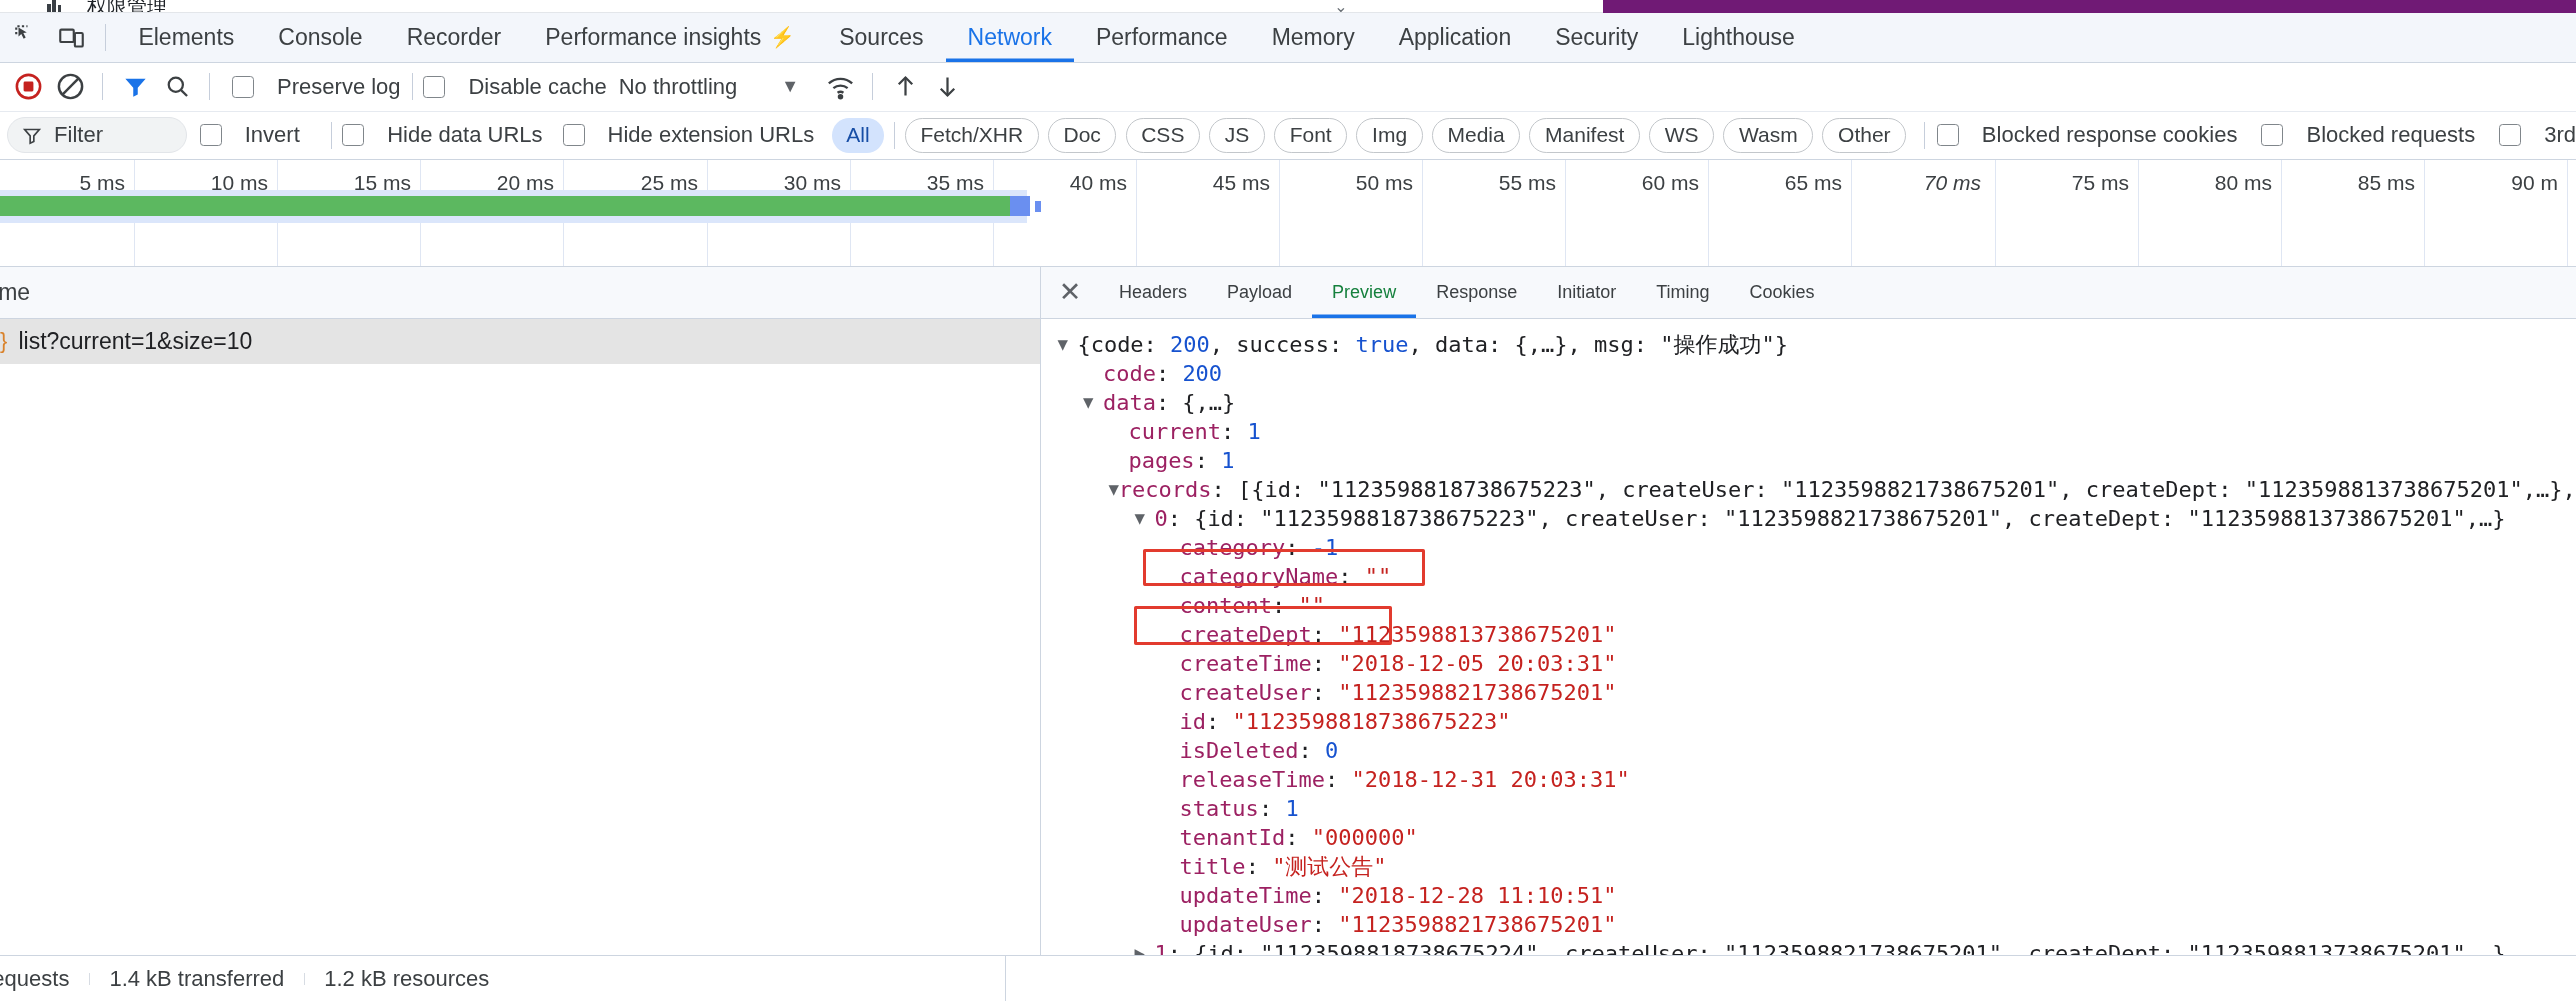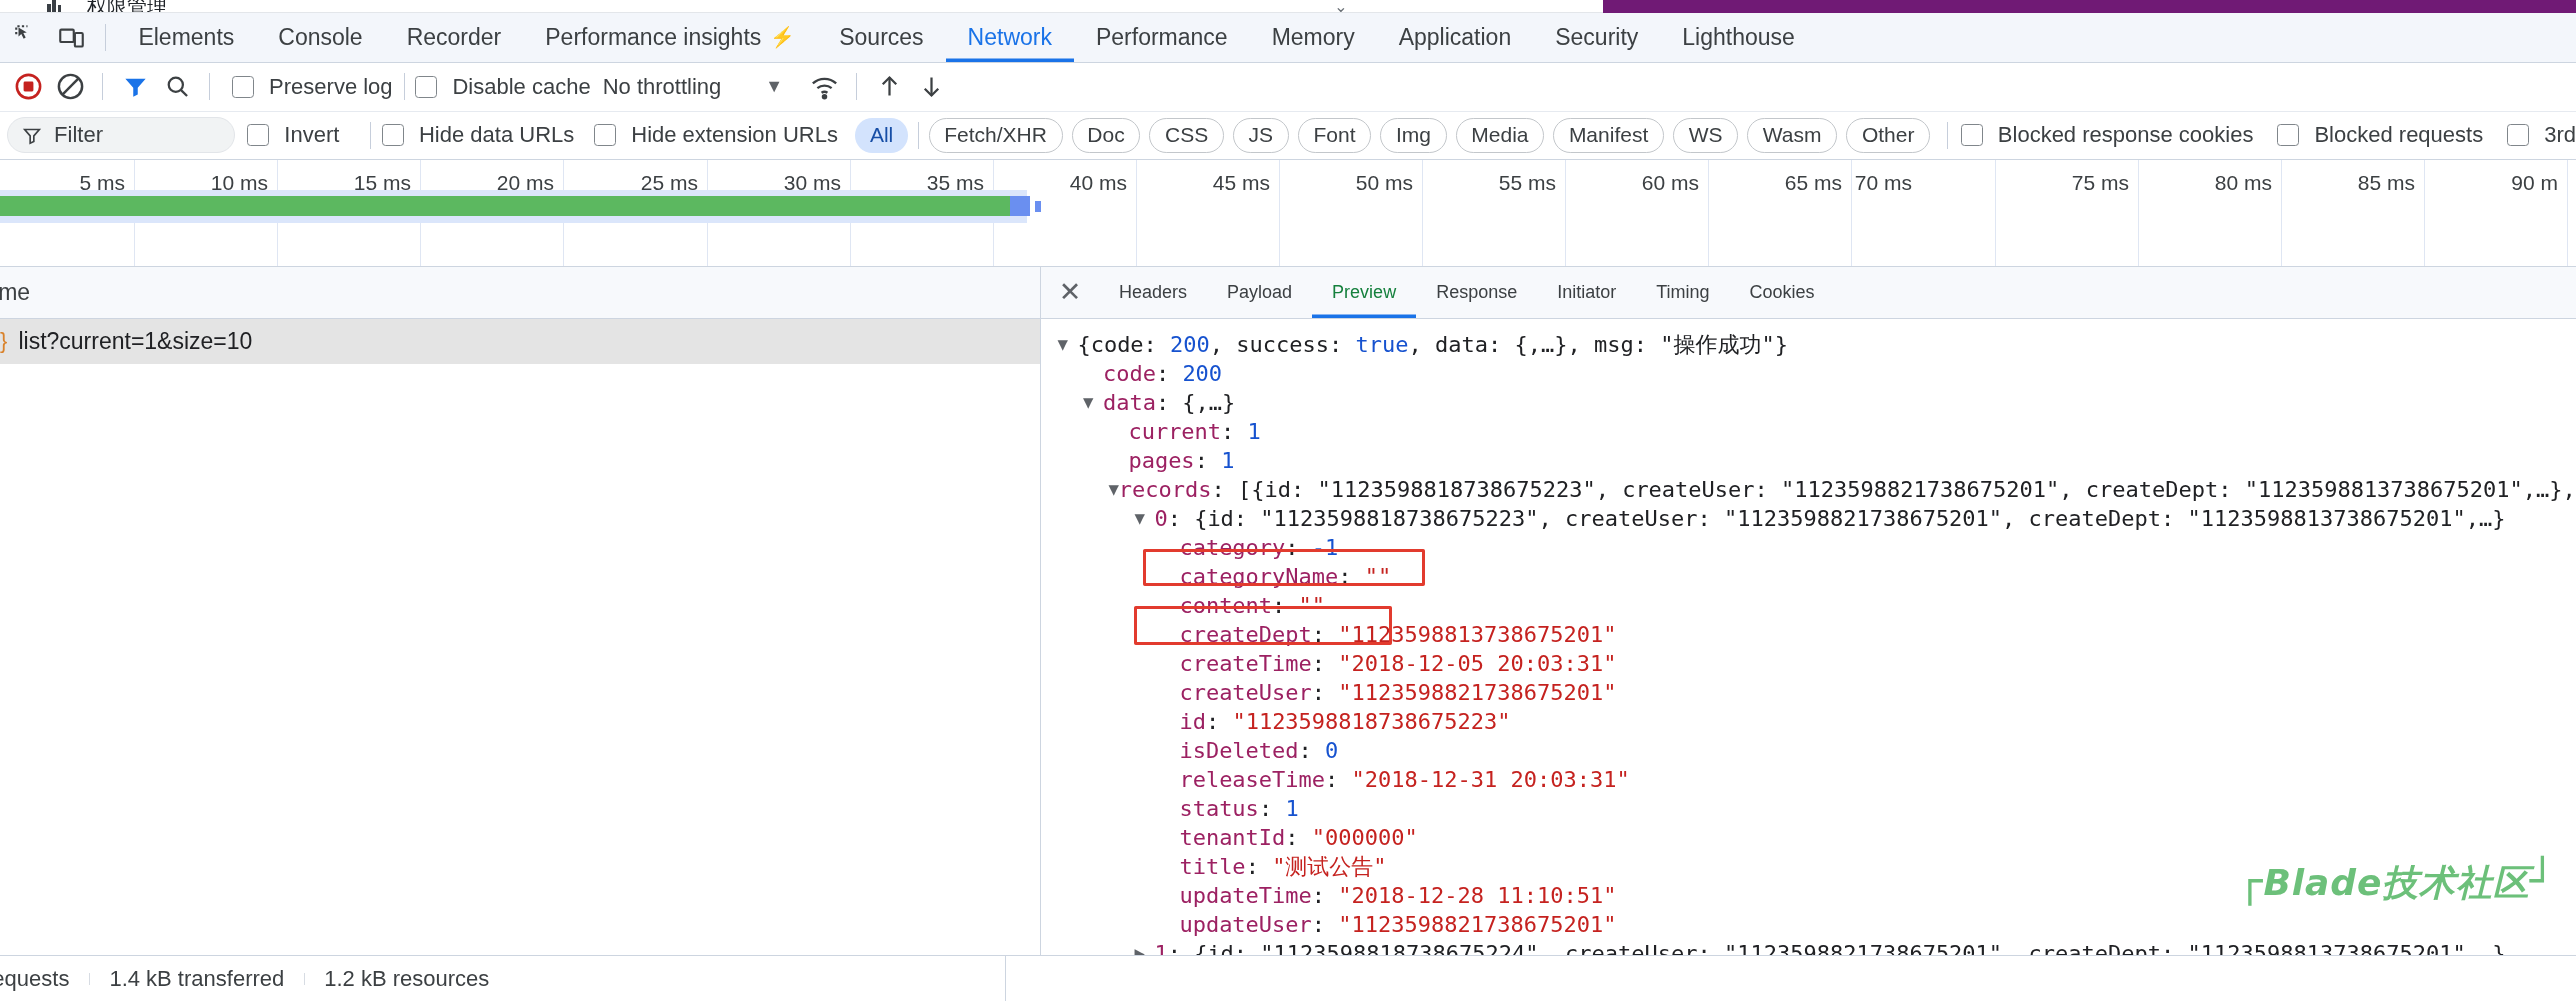--- a/index.html
+++ b/index.html
@@ -57,21 +57,21 @@
   }
   .mtab.active { color: #1a73e8; box-shadow: inset 0 -3.6px 0 #1a73e8; }
   .mtab .perf-ico { margin-left: 9px; color:#5f6368; font-size: 20px;}
 
   
   .nettoolbar {
     height: 49px; background: #ffffff; border-bottom: 0.9px solid #e6eaf0;
     display: flex; align-items: center; flex: none; padding-left: 7.3px;
   }
   .nettoolbar .ic { width: 42px; height:42px; display:flex; align-items:center; justify-content:center;}
-  .chk { display: inline-flex; align-items: center; gap: 15px; font-size: 22px; color: #3c4043; white-space: nowrap;}
+  .chk { display: inline-flex; align-items: center; gap: 23px; font-size: 22px; color: #3c4043; white-space: nowrap;}
   .box {
     width: 22px; height: 22px; border: 1.8px solid #80868b; border-radius: 3.6px; background:#fff; flex:none;
   }
   .throttle { font-size: 22px; color: #3c4043; margin-left: 12px; white-space: nowrap;}
   .caret-dn { margin-left: 44px; color:#5f6368; font-size: 18px;}
 
   
   .filterbar {
     height: 48px; background: #fff; border-bottom: 0.9px solid #cdd5e0;
     display: flex; align-items: center; flex: none; padding-left: 7.3px;
@@ -394,21 +394,21 @@
         <div class="ov-lab" style="left: 1279px;">45 ms</div>
         <div class="ov-tick" style="left: 1422px;"></div>
         <div class="ov-lab" style="left: 1422px;">50 ms</div>
         <div class="ov-tick" style="left: 1565px;"></div>
         <div class="ov-lab" style="left: 1565px;">55 ms</div>
         <div class="ov-tick" style="left: 1708px;"></div>
         <div class="ov-lab" style="left: 1708px;">60 ms</div>
         <div class="ov-tick" style="left: 1851px;"></div>
         <div class="ov-lab" style="left: 1851px;">65 ms</div>
         <div class="ov-tick" style="left: 1995px;"></div>
-        <div class="ov-lab" style="left: 1921px;">70 ms</div>
+        <div class="ov-lab" style="left: 1990px; font-style: italic;">70 ms</div>
         <div class="ov-tick" style="left: 2138px;"></div>
         <div class="ov-lab" style="left: 2138px;">75 ms</div>
         <div class="ov-tick" style="left: 2281px;"></div>
         <div class="ov-lab" style="left: 2281px;">80 ms</div>
         <div class="ov-tick" style="left: 2424px;"></div>
         <div class="ov-lab" style="left: 2424px;">85 ms</div>
         <div class="ov-tick" style="left: 2567px;"></div>
         <div class="ov-lab" style="left: 2567px;">90 m</div>
       </div>
     <div class="ov-band" style="top:30px; left:0; width:1027px;"></div>
@@ -474,23 +474,20 @@
           <div class="jl" style="padding-left: 102px;"><span class="tri"></span><span class="k">isDeleted</span><span class="pl">: </span><span class="num">0</span></div>
           <div class="jl" style="padding-left: 102px;"><span class="tri"></span><span class="k">releaseTime</span><span class="pl">: </span><span class="str">"2018-12-31 20:03:31"</span></div>
           <div class="jl" style="padding-left: 102px;"><span class="tri"></span><span class="k">status</span><span class="pl">: </span><span class="num">1</span></div>
           <div class="jl" style="padding-left: 102px;"><span class="tri"></span><span class="k">tenantId</span><span class="pl">: </span><span class="str">"000000"</span></div>
           <div class="jl" style="padding-left: 102px;"><span class="tri"></span><span class="k">title</span><span class="pl">: </span><span class="str">"测试公告"</span></div>
           <div class="jl" style="padding-left: 102px;"><span class="tri"></span><span class="k">updateTime</span><span class="pl">: </span><span class="str">"2018-12-28 11:10:51"</span></div>
           <div class="jl" style="padding-left: 102px;"><span class="tri"></span><span class="k">updateUser</span><span class="pl">: </span><span class="str">"1123598821738675201"</span></div>
           <div class="jl" style="padding-left: 77px;"><span class="tri">▶</span><span class="k">1</span><span class="pl">: {id: </span><span class="pl">"1123598818738675224"</span><span class="pl">, createUser: </span><span class="pl">"1123598821738675201"</span><span class="pl">, createDept: </span><span class="pl">"1123598813738675201"</span><span class="pl">,…}</span></div>
         </div>
 
-      <div class="wm">
-        <span class="br">┌</span><span>Blade技术社区</span><span class="br">┘</span>
-      </div>
     </div>
   </div>
 
   <div class="statusbar">
     <div class="sb-left">
       <div class="seg">requests</div>
       <div class="seg">1.4 kB transferred</div>
       <div class="seg">1.2 kB resources</div>
     </div>
   </div>

